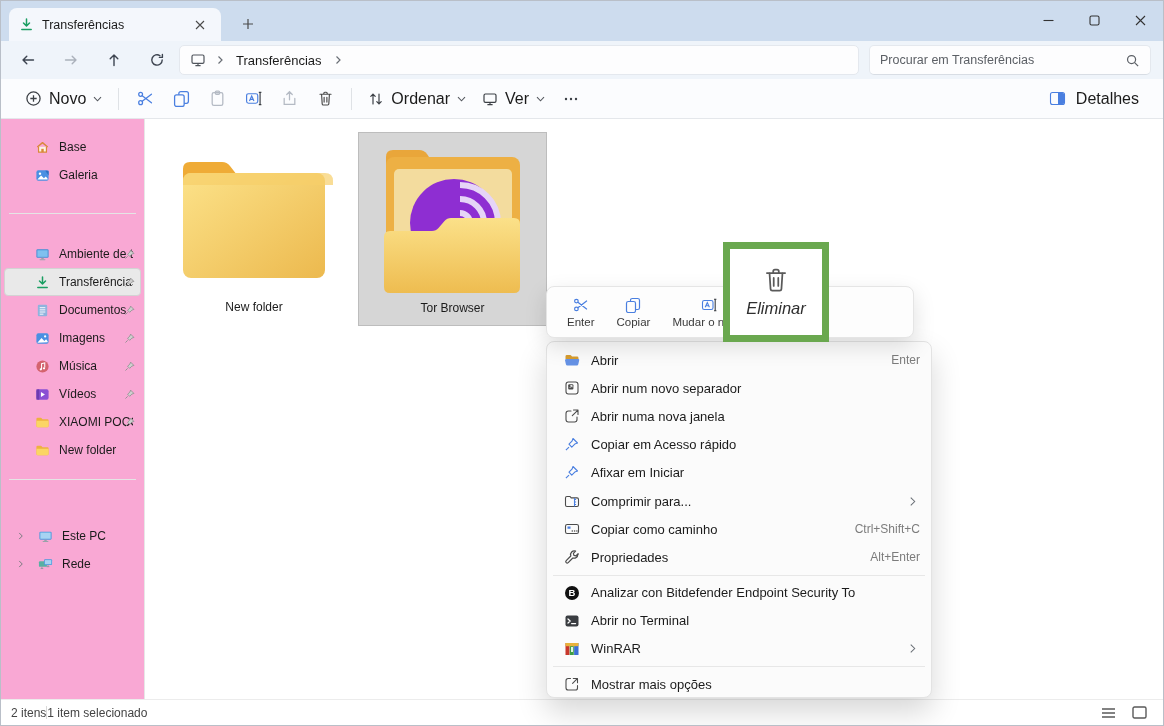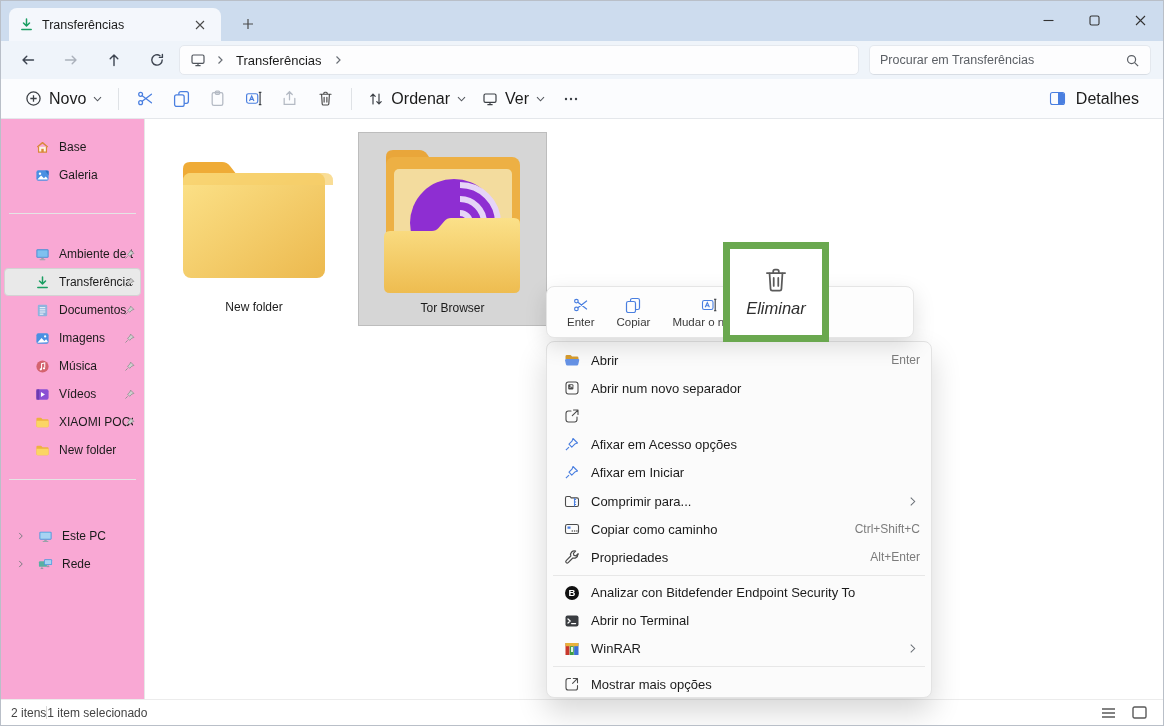--- a/index.html
+++ b/index.html
@@ -560,29 +560,30 @@
       </span>
       <span class="mi-label">Abrir num novo separador</span>
     </div>
     <div class="mi">
       <span class="mi-ic ic">
         <svg width="16" height="16" viewBox="0 0 16 16" fill="none" stroke="#4b4b4b" stroke-width="1.1" stroke-linecap="round" stroke-linejoin="round">
             <path d="M7 3H4.4Q2 3 2 5.4v6.2Q2 14 4.4 14h6.2q2.4 0 2.4-2.4V9"></path>
             <path d="M9.5 2h4.5v4.5M13.7 2.3 8.3 7.7"></path>
           </svg>
       </span>
+      <span class="mi-label">Abrir numa nova janela</span>
     </div>
     <div class="mi">
       <span class="mi-ic ic">
         <svg width="15" height="15" viewBox="0 0 16 16" fill="none" stroke="#4a7fe0" stroke-width="1.2" stroke-linejoin="round">
             <path d="M9.6 1.6 14.4 6.4 11.5 7.5 8.3 10.7 5.3 7.7 8.5 4.5z"></path>
             <path d="M5.3 10.7 2 14"></path>
           </svg>
       </span>
-      <span class="mi-label">Afixar em Acesso opções</span>
+      <span class="mi-label">Copiar em Acesso rápido</span>
     </div>
     <div class="mi">
       <span class="mi-ic ic">
         <svg width="15" height="15" viewBox="0 0 16 16" fill="none" stroke="#4a7fe0" stroke-width="1.2" stroke-linejoin="round">
             <path d="M9.6 1.6 14.4 6.4 11.5 7.5 8.3 10.7 5.3 7.7 8.5 4.5z"></path>
             <path d="M5.3 10.7 2 14"></path>
           </svg>
       </span>
       <span class="mi-label">Afixar em Iniciar</span>
     </div>

